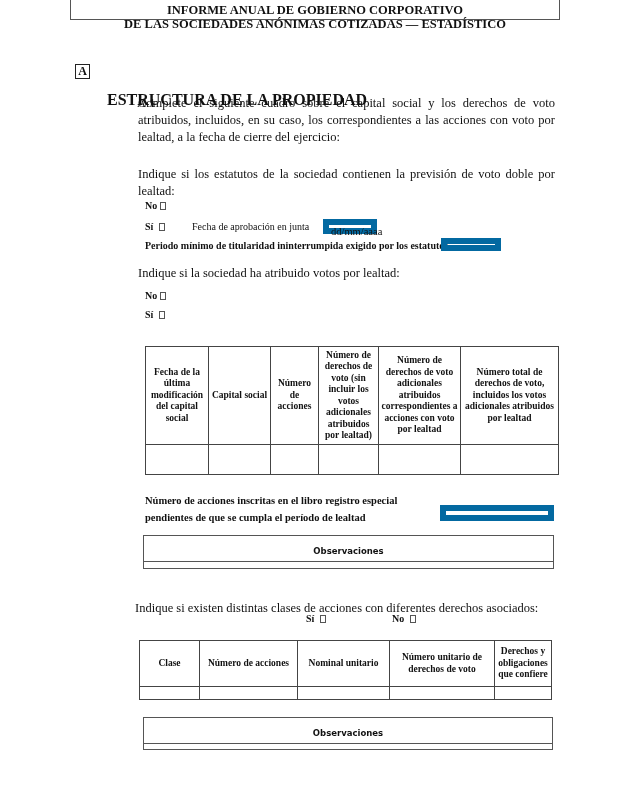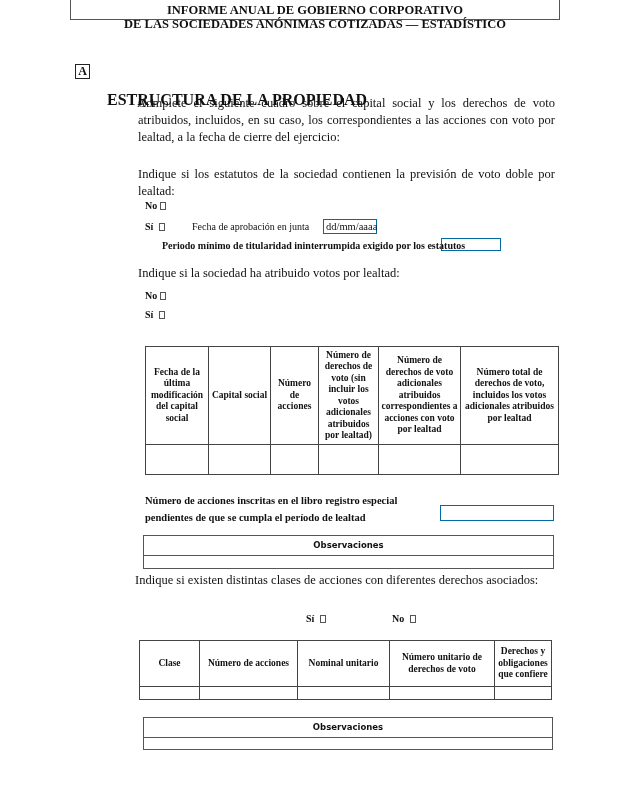--- a/index.html
+++ b/index.html
@@ -23,32 +23,32 @@
       left: 107px; top: 64px; font-family: "Liberation Serif", serif; font-weight: bold;
       font-size: 16px; line-height: 15px; margin-top: 28px;
     }
     .para {
       font-family: "Liberation Serif", serif; font-size: 12.5px; line-height: 17px;
       text-align: justify; text-align-last: left;
     }
     .small-b { font-family: "Liberation Serif", serif; font-weight: bold; font-size: 10px; line-height: 12px; }
     .small { font-family: "Liberation Serif", serif; font-size: 10px; line-height: 12px; }
     .cb { display: inline-block; width: 6px; height: 8px; border: 1px solid #555; margin-left: 3px; vertical-align: -1px; box-sizing: border-box; }
-    .field { border: 1px solid #0369a1; box-sizing: border-box; }
+    .field { border: 6px solid #0369a1; box-sizing: border-box; }
     .date-field { font-family: "Liberation Serif", serif; font-size: 10.5px; line-height: 13px; padding-left: 2px; }
     table.grid { border-collapse: collapse; position: absolute; }
     table.grid td, table.grid th {
       border: 1px solid #444; font-family: "Liberation Serif", serif; font-weight: bold;
       font-size: 9.5px; line-height: 11.5px; text-align: center; vertical-align: middle; padding: 0 2px;
     }
     .obs-box { border: 1px solid #555; box-sizing: border-box; }
     .obs-head {
       height: 20px; border-bottom: 1px solid #555; box-sizing: border-box;
       font-family: "DejaVu Sans", sans-serif; font-weight: bold; font-size: 8.5px;
-      line-height: 19px; text-align: center;
+      line-height: 19px; text-align: center; margin-top: 6px;
     }
   </style>
 </head>
 <body>
 
 <div class="abs header-box">
   <div>INFORME ANUAL DE GOBIERNO CORPORATIVO</div>
   <div>DE LAS SOCIEDADES ANÓNIMAS COTIZADAS — ESTADÍSTICO</div>
 </div>
 
@@ -62,21 +62,21 @@
 
 <div class="abs small-b" style="left:145px; top:200px;">
   <span>No</span><span class="cb"></span>
 </div>
 <div class="abs small-b" style="left:145px; top:221px;">
   <span>Sí</span><span class="cb" style="margin-left:6px;"></span>
 </div>
 <div class="abs small" style="left:192px; top:221px;">Fecha de aprobación en junta</div>
 <div class="abs field date-field" style="left:323px; top:219px; width:54px; height:15px;">dd/mm/aaaa</div>
 
-<div class="abs small-b" style="left:145px; top:240px;margin-left:17px;">Periodo mínimo de titularidad ininterrumpida exigido por los estatutos</div>
+<div class="abs small-b" style="left:145px; top:240px;">Periodo mínimo de titularidad ininterrumpida exigido por los estatutos</div>
 <div class="abs field" style="left:441px; top:238px; width:60px; height:13px;"></div>
 
 <div class="abs para" style="left:138px; top:265px;">Indique si la sociedad ha atribuido votos por lealtad:</div>
 <div class="abs small-b" style="left:145px; top:290px;">
   <span>No</span><span class="cb"></span>
 </div>
 <div class="abs small-b" style="left:145px; top:309px;">
   <span>Sí</span><span class="cb" style="margin-left:6px;"></span>
 </div>
 
@@ -105,21 +105,21 @@
   <div>Número de acciones inscritas en el libro registro especial</div>
   <div>pendientes de que se cumpla el período de lealtad</div>
 </div>
 <div class="abs field" style="left:440px; top:505px; width:114px; height:16px;"></div>
 
 <div class="abs obs-box" style="left:143px; top:535px; width:411px; height:34px;">
   <div class="obs-head">Observaciones</div>
   <div style="height:12px;"></div>
 </div>
 
-<div class="abs para" style="left:135px; top:572px;">Indique si existen distintas clases de acciones con diferentes derechos asociados:</div>
+<div class="abs para" style="left:135px; top:600px;">Indique si existen distintas clases de acciones con diferentes derechos asociados:</div>
 <div class="abs small-b" style="left:306px; top:613px;">
   <span>Sí</span><span class="cb" style="margin-left:6px;"></span>
 </div>
 <div class="abs small-b" style="left:392px; top:613px;">
   <span>No</span><span class="cb" style="margin-left:6px;"></span>
 </div>
 
 <table class="grid" style="left:139px; top:640px; width:413px;">
   <tbody>
       <tr style="height:46px;">

